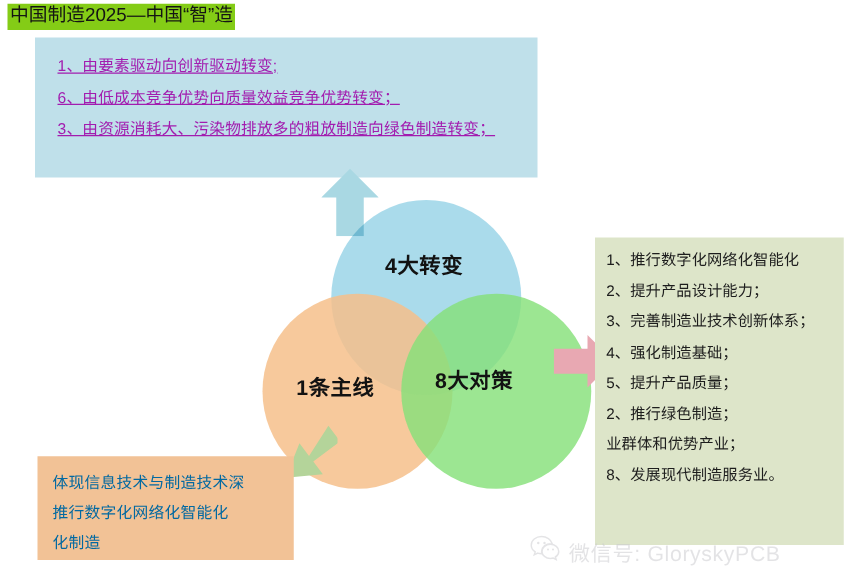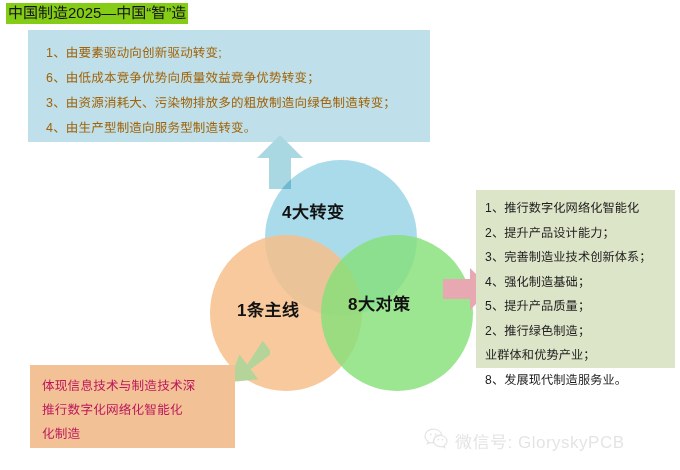--- a/index.html
+++ b/index.html
@@ -32,30 +32,31 @@
     position:absolute;
     left:28px;top:30px;
     width:402px;height:112px;
     background:#bfe0ea;
     box-sizing:border-box;
     padding:11px 14px 0 18px;
   }
   .top-box .line{
     font-size:12.5px;
     line-height:25px;
-    color:#a16207;
+    color:#a21caf;
     white-space:nowrap;
     letter-spacing:0.2px;
+    text-decoration:underline;
   }
 
   
   .right-box{
     position:absolute;
     left:476px;top:190px;
-    width:199px;height:178px;
+    width:199px;height:246px;
     background:#dde5c9;
     box-sizing:border-box;
     padding:6px 7px 0 9px;
   }
   .right-box .line{
     font-size:12.2px;
     line-height:24.5px;
     color:#1d1d1d;
     white-space:nowrap;
     letter-spacing:0.1px;
@@ -66,37 +67,37 @@
     position:absolute;
     left:30px;top:365px;
     width:205px;height:83px;
     background:#f2c296;
     box-sizing:border-box;
     padding:9px 6px 0 12px;
   }
   .bottom-box .line{
     font-size:12.6px;
     line-height:24px;
-    color:#be185d;
+    color:#0369a1;
     white-space:nowrap;
     letter-spacing:0.2px;
   }
 
   
   .venn{position:absolute;left:196px;top:155px;width:290px;height:240px;}
   .venn svg{display:block;}
   .venn-label{
     position:absolute;
     font-size:17px;
     font-weight:700;
     color:#121212;
     white-space:nowrap;
     letter-spacing:0.5px;
   }
-  .lbl-top{left:86px;top:43px;}
+  .lbl-top{left:112px;top:43px;}
   .lbl-left{left:41px;top:141px;}
   .lbl-right{left:152px;top:135px;}
 
   
   .arrow{position:absolute;}
   .arrow-up{left:257px;top:135px;}
   .arrow-right{left:443px;top:268px;}
   .arrow-downleft{left:214px;top:338px;}
 
   
@@ -119,21 +120,20 @@
 <div id="stage">
 
   <div class="title-wrap">
     <span class="title">中国制造2025—中国“智”造</span>
   </div>
 
   <div class="top-box">
     <div class="line">1、由要素驱动向创新驱动转变;</div>
     <div class="line">6、由低成本竞争优势向质量效益竞争优势转变；</div>
     <div class="line">3、由资源消耗大、污染物排放多的粗放制造向绿色制造转变；</div>
-    <div class="line">4、由生产型制造向服务型制造转变。</div>
   </div>
 
   <div class="arrow arrow-up">
     <svg width="46" height="54" viewBox="0 0 46 54" xmlns="http://www.w3.org/2000/svg">
       <polygon points="23,0 46,23 34,23 34,54 12,54 12,23 0,23" fill="#a9d8e3"></polygon>
     </svg>
   </div>
 
   <div class="venn">
     <svg width="290" height="240" viewBox="0 0 290 240" xmlns="http://www.w3.org/2000/svg">

